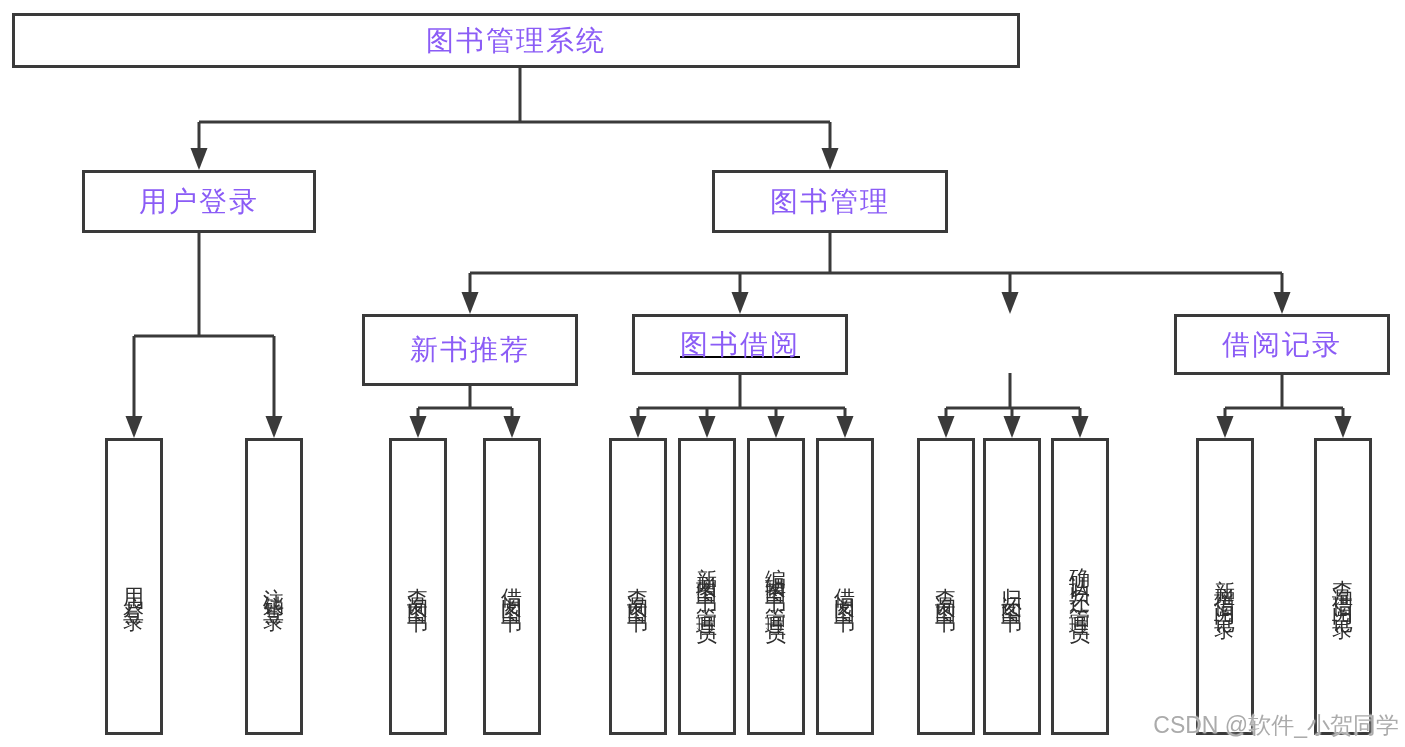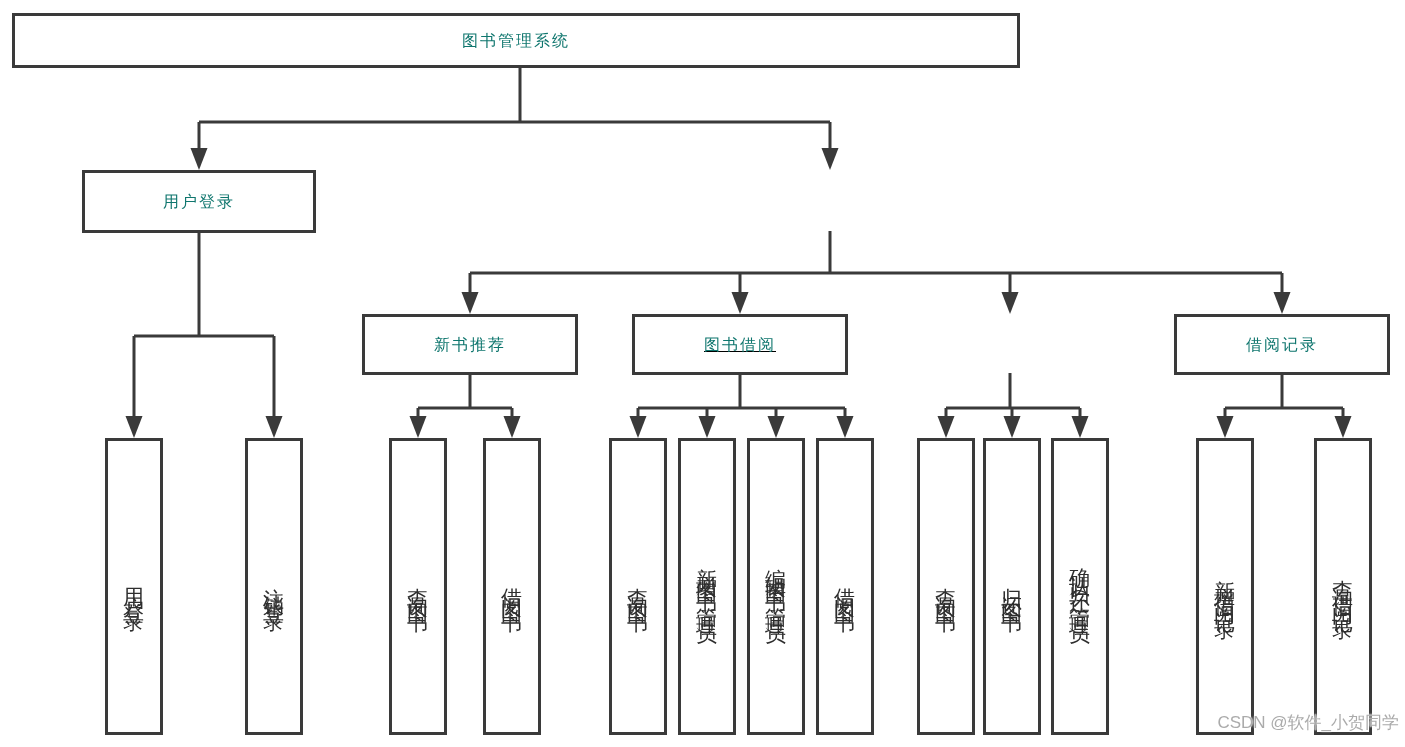--- a/index.html
+++ b/index.html
@@ -27,22 +27,22 @@
     position: absolute;
     box-sizing: border-box;
     border: 3px solid #3a3a3a;
     background: #ffffff;
     display: flex;
     align-items: center;
     justify-content: center;
     z-index: 2;
   }
   .node .h-label {
-    color: #0f766e;
-    font-size: 16px;
+    color: #8b5cf6;
+    font-size: 28px;
     letter-spacing: 2px;
     white-space: nowrap;
     line-height: 1;
   }
   .leaf {
     width: 58px;
     top: 438px;
     height: 297px;
   }
   .leaf .v-label {
@@ -50,23 +50,23 @@
     text-orientation: mixed;
     color: #2e2e2e;
     font-size: 21px;
     letter-spacing: 8px;
     line-height: 1;
     white-space: nowrap;
   }
   .watermark {
     position: absolute;
     right: 6px;
-    bottom: 13px;
+    bottom: 6px;
     color: #ababab;
-    font-size: 17px;
+    font-size: 23px;
     z-index: 3;
     text-shadow: 0 0 2px #ffffff, 0 0 2px #ffffff;
     white-space: nowrap;
   }
 </style>
 </head>
 <body>
 
 <div class="stage">
 
@@ -113,22 +113,25 @@
     </g>
   </svg>
 
   <div class="node" style="left:12px; top:13px; width:1008px; height:55px;">
     <span class="h-label">图书管理系统</span>
   </div>
 
   <div class="node" style="left:82px; top:170px; width:234px; height:63px;">
     <span class="h-label">用户登录</span>
   </div>
+  <div class="node" style="left:712px; top:170px; width:236px; height:63px;">
+    <span class="h-label">图书管理</span>
+  </div>
 
-  <div class="node" style="left:362px; top:314px; width:216px; height:61px;">
+  <div class="node" style="left:362px; top:314px; width:216px; height:72px;">
     <span class="h-label">新书推荐</span>
   </div>
   <div class="node" style="left:632px; top:314px; width:216px; height:61px;text-decoration:underline;">
     <span class="h-label">图书借阅</span>
   </div>
   <div class="node" style="left:1174px; top:314px; width:216px; height:61px;">
     <span class="h-label">借阅记录</span>
   </div>
 
   <div class="node leaf" style="left:105px;">

